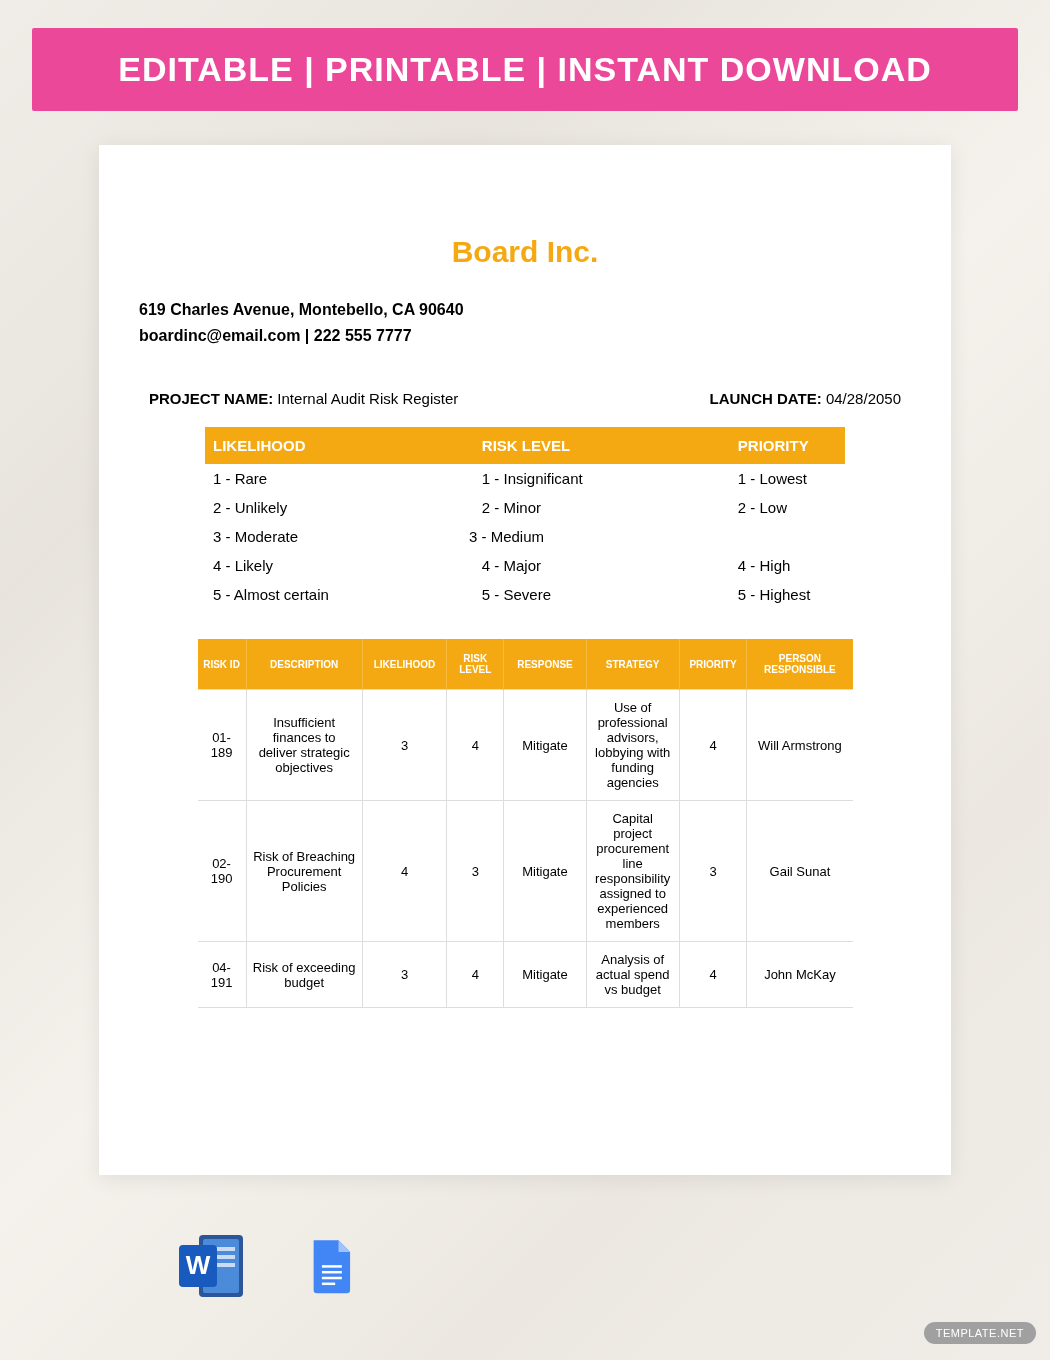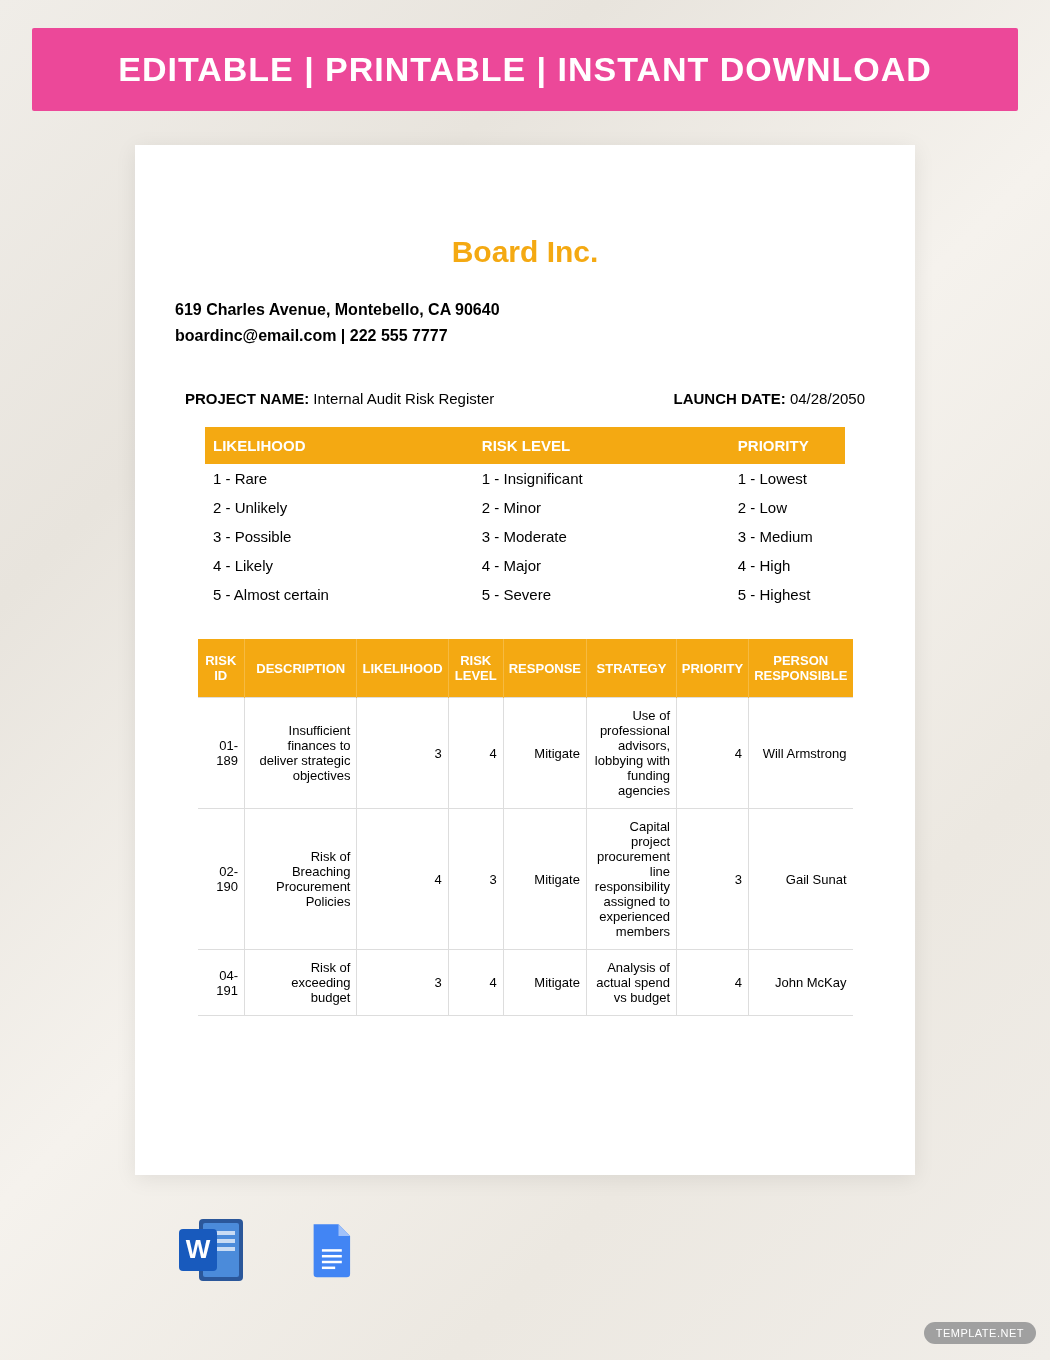--- a/index.html
+++ b/index.html
@@ -16,22 +16,22 @@
     color: #fff;
     text-align: center;
     padding: 22px 10px;
     font-size: 34px;
     font-weight: 700;
     letter-spacing: 1px;
     border-radius: 2px;
   }
   .document {
     background: #fff;
-    width: 780px;
-    margin: 34px auto 0 auto;
+    width: 852px;
+    margin: 34px auto 16px auto;
     padding: 90px 40px 140px 40px;
     box-shadow: 0 4px 20px rgba(0,0,0,0.08);
     min-height: 1030px;
   }
   .company-name {
     text-align: center;
     color: #f4a912;
     font-size: 30px;
     font-weight: 700;
     margin-bottom: 28px;
@@ -78,28 +78,28 @@
     margin: 0 auto;
     border-collapse: collapse;
     font-size: 13px;
   }
   .risk-table th {
     background: #f4a912;
     color: #fff;
     font-weight: 700;
     padding: 14px 4px;
     text-align: center;
-    font-size: 13px;
+    font-size: 10px;
     border-right: 1px solid rgba(255,255,255,0.2);
   }
   .risk-table th:last-child { border-right: none; }
   .risk-table td {
     border: 1px solid #ddd;
     padding: 10px 6px;
-    text-align: right;
+    text-align: center;
     vertical-align: middle;
     font-size: 13px;
   }
   .risk-table td:first-child { border-left: none; }
   .risk-table td:last-child { border-right: none; }
   .icons {
     display: flex;
     gap: 60px;
     padding: 40px 0 0 145px;
   }
@@ -152,21 +152,20 @@
           <div class="col1">1 - Rare</div>
           <div class="col2">1 - Insignificant</div>
           <div class="col3">1 - Lowest</div>
         </div>
         <div class="legend-row">
           <div class="col1">2 - Unlikely</div>
           <div class="col2">2 - Minor</div>
           <div class="col3">2 - Low</div>
         </div>
         <div class="legend-row">
-          <div class="col1">3 - Possible</div>
           <div class="col2">3 - Moderate</div>
           <div class="col3">3 - Medium</div>
         </div>
         <div class="legend-row">
           <div class="col1">4 - Likely</div>
           <div class="col2">4 - Major</div>
           <div class="col3">4 - High</div>
         </div>
         <div class="legend-row">
           <div class="col1">5 - Almost certain</div>

